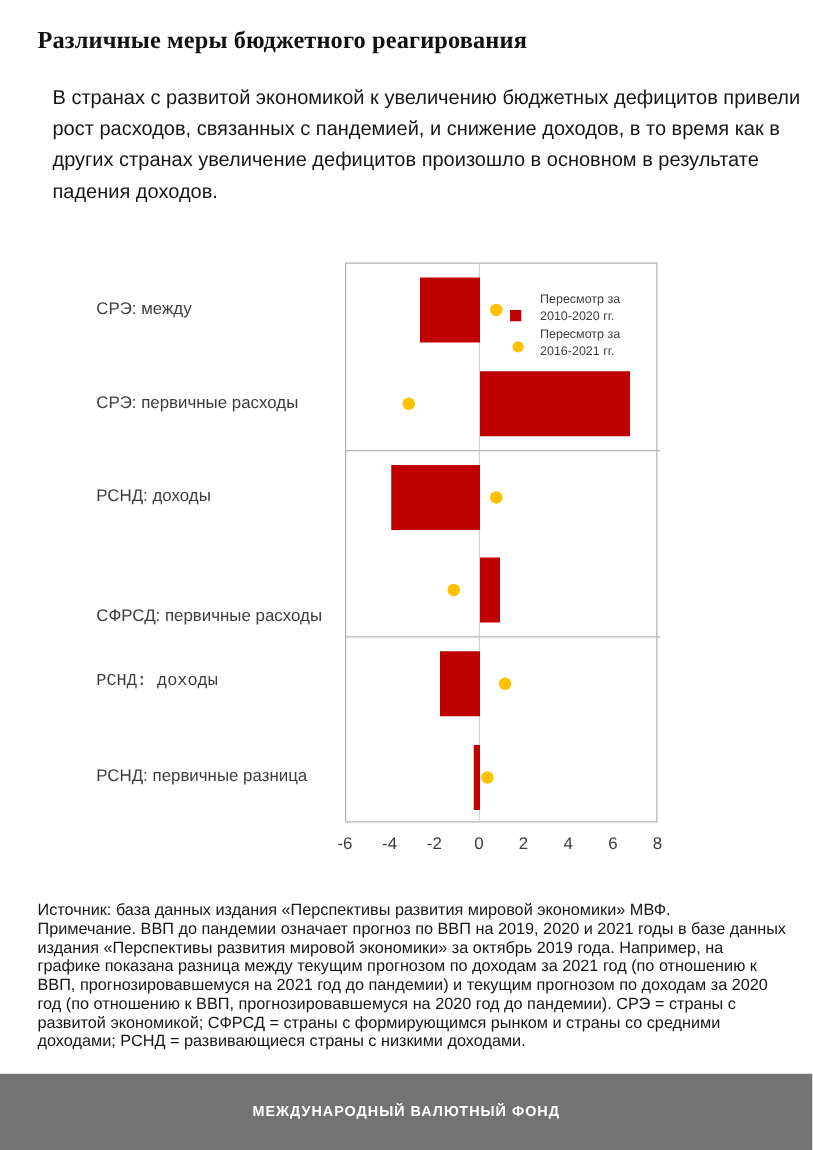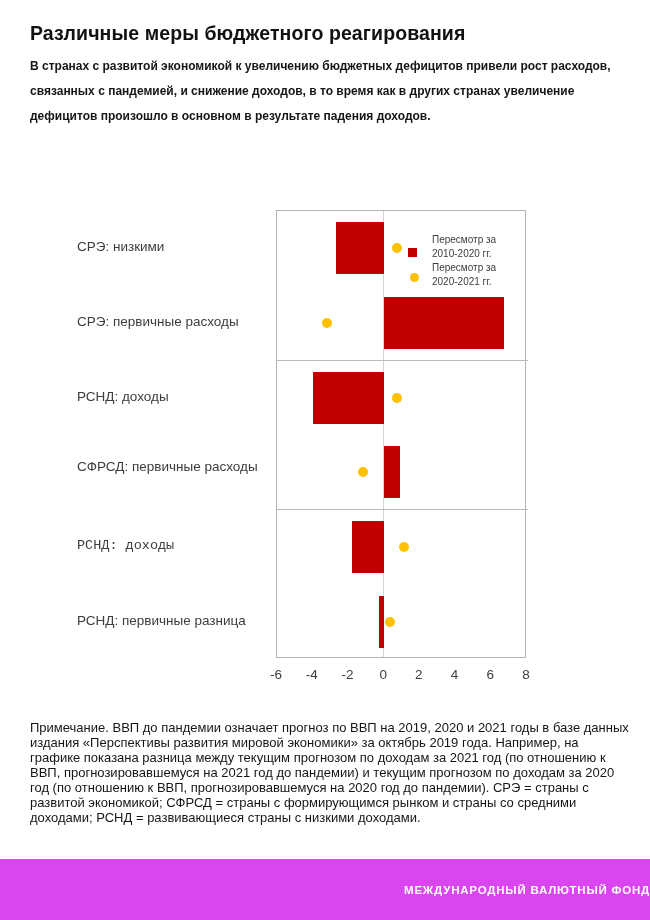--- a/index.html
+++ b/index.html
@@ -4,25 +4,25 @@
 <style>
   html,body{margin:0;padding:0;}
   body{
     width:650px;height:920px;position:relative;overflow:hidden;
     background:#ffffff;font-family:"Liberation Sans",sans-serif;
     -webkit-font-smoothing:antialiased;
   }
   .abs{position:absolute;}
   #chart-title{
     left:30px;top:22px;width:600px;margin:0;
-    font-size:19.5px;font-weight:700;color:#111111;letter-spacing:0.1px;
+    font-size:19.5px;font-weight:700;color:#111111;letter-spacing:0.1px;font-family:Liberation Serif, serif;
   }
   #chart-subtitle{
-    left:30px;top:54px;width:600px;margin:0;
-    font-size:12px;line-height:25px;color:#161616;font-weight:bold;
+    left:30px;top:54px;width:600px;margin:12px;
+    font-size:16px;line-height:25px;color:#161616;
   }
   #plot{
     left:276px;top:210px;width:250px;height:448px;
     border:1px solid #b3b3b3;box-sizing:border-box;background:#ffffff;
   }
   .zero-line{position:absolute;top:0;bottom:0;width:1px;background:#d4d4d4;}
   .panel-divider{position:absolute;left:-1px;width:252px;height:1px;background:#b9b9b9;}
   .bar{position:absolute;height:52px;}
   .dot{position:absolute;width:10px;height:10px;border-radius:50%;}
   .cat-label{
@@ -37,39 +37,39 @@
   .legend-text{
     position:absolute;font-size:10px;line-height:13.8px;color:#3d3d3d;
     white-space:nowrap;
   }
   #footer{
     left:30px;top:720px;width:600px;
     font-size:13px;line-height:15px;color:#161616;
   }
   #footer p{margin:0;}
   #imf-band{
-    left:0;top:859px;width:650px;height:61px;background:#d946ef;
-    display:flex;align-items:center;justify-content:flex-end;
+    left:0;top:859px;width:650px;height:61px;background:#737373;
+    display:flex;align-items:center;justify-content:center;
   }
   #imf-band span{
     color:#ffffff;font-size:11.5px;font-weight:700;letter-spacing:0.8px;
   }
 </style>
 </head>
 <body>
 
 <h1 id="chart-title" class="abs">Различные меры бюджетного реагирования</h1>
 <p id="chart-subtitle" class="abs">В странах с развитой экономикой к увеличению бюджетных дефицитов привели рост расходов, связанных с пандемией, и снижение доходов, в то время как в других странах увеличение дефицитов произошло в основном в результате падения доходов.</p>
 
 <div id="chart">
   <div id="cat-labels">
-      <div class="cat-label abs" style="top: 238.333px;">СРЭ: низкими</div>
+      <div class="cat-label abs" style="top: 238.333px;">СРЭ: между</div>
       <div class="cat-label abs" style="top: 313px; text-align: center;">СРЭ: первичные расходы</div>
       <div class="cat-label abs" style="top: 387.667px;">РСНД: доходы</div>
-      <div class="cat-label abs" style="top: 458px;">СФРСД: первичные расходы</div>
+      <div class="cat-label abs" style="top: 484px;">СФРСД: первичные расходы</div>
       <div class="cat-label abs" style="top: 537px; font-family: Liberation Mono, monospace;">РСНД: доходы</div>
       <div class="cat-label abs" style="top: 611.667px;">РСНД: первичные разница</div>
     </div>
   <div id="plot" class="abs">
       <div class="zero-line" style="left: 106.143px;"></div>
       <div class="panel-divider" style="top: 148.833px;"></div>
       <div class="panel-divider" style="top: 298.167px;"></div>
       <div class="bar" style="left: 58.9286px; width: 48.2143px; top: 11.3333px; background: rgb(192, 0, 0);"></div>
       <div class="dot" style="left: 114.643px; top: 32.3333px; background: rgb(255, 192, 0);"></div>
       <div class="bar" style="left: 107.143px; width: 119.643px; top: 86px; background: rgb(192, 0, 0);"></div>
@@ -95,24 +95,25 @@
     </div>
   <div id="legend">
       <div class="legend-marker abs" style="left: 407.5px; top: 247.5px; width: 9px; height: 9px; background: rgb(192, 0, 0);"></div>
       <div class="legend-text abs" style="left: 432px; top: 233px;">
         <div>Пересмотр за</div>
         <div>2010-2020 гг.</div>
       </div>
       <div class="legend-marker abs" style="left: 409.5px; top: 272.5px; width: 9px; height: 9px; background: rgb(255, 192, 0); border-radius: 50%;"></div>
       <div class="legend-text abs" style="left: 432px; top: 261px;">
         <div>Пересмотр за</div>
-        <div>2020-2021 гг.</div>
+        <div>2016-2021 гг.</div>
       </div>
     </div>
 </div>
 
 <div id="footer" class="abs">
+  <p>Источник: база данных издания «Перспективы развития мировой экономики» МВФ.</p>
   <p>Примечание. ВВП до пандемии означает прогноз по ВВП на 2019, 2020 и 2021 годы в базе данных издания «Перспективы развития мировой экономики» за октябрь 2019 года. Например, на графике показана разница между текущим прогнозом по доходам за 2021 год (по отношению к ВВП, прогнозировавшемуся на 2021 год до пандемии) и текущим прогнозом по доходам за 2020 год (по отношению к ВВП, прогнозировавшемуся на 2020 год до пандемии). СРЭ = страны с развитой экономикой; СФРСД = страны с формирующимся рынком и страны со средними доходами; РСНД = развивающиеся страны с низкими доходами.</p>
 </div>
 
 <div id="imf-band" class="abs">
   <span>МЕЖДУНАРОДНЫЙ ВАЛЮТНЫЙ ФОНД</span>
 </div>
 
 </body></html>

